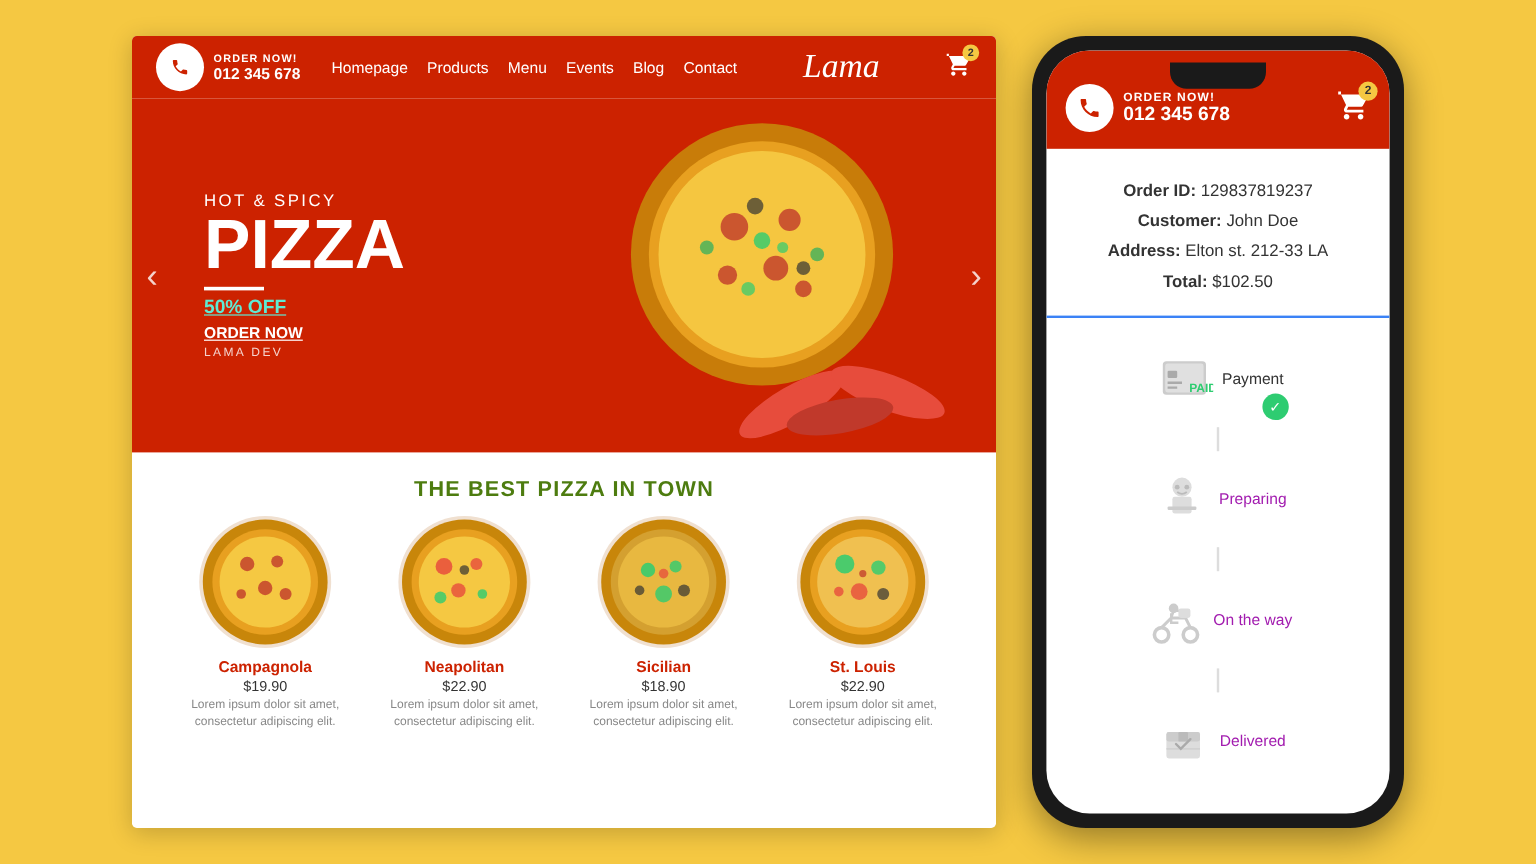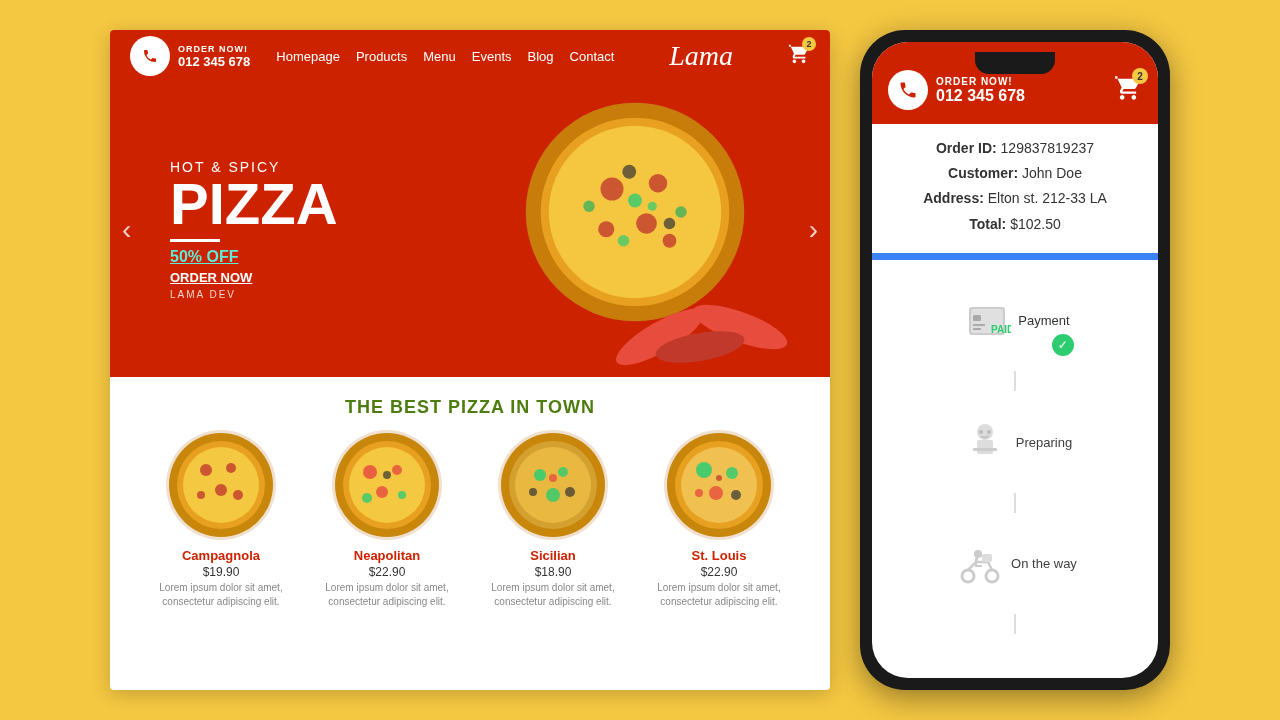--- a/index.html
+++ b/index.html
@@ -309,23 +309,23 @@
       height: 16px;
       font-size: 10px;
       display: flex;
       align-items: center;
       justify-content: center;
       font-weight: bold;
     }
 
     
     .order-info {
-      padding: 12px 20px 16px;
+      padding: 22px 20px 16px;
       text-align: center;
-      border-bottom: 7px solid #3b82f6;
+      border-bottom: 2px solid #3b82f6;
     }
     .order-info p {
       font-size: 14px;
       color: #333;
       line-height: 1.8;
     }
     .order-info strong {
       font-weight: 700;
     }
 
@@ -347,21 +347,21 @@
     }
     .status-icon-wrap {
       width: 54px;
       height: 54px;
       display: flex;
       align-items: center;
       justify-content: center;
     }
     .status-label {
       font-size: 13px;
-      color: #404040;
+      color: #a21caf;
       font-weight: 500;
     }
     .status-label.active {
       color: #333;
     }
     .status-check {
       width: 22px;
       height: 22px;
       background: #2ecc71;
       border-radius: 50%;
@@ -635,17 +635,31 @@
 
             <circle cx="22" cy="12" r="4" fill="#ccc"></circle>
             <path d="M20 16 L20 24 L26 24" stroke="#ccc" stroke-width="2" fill="none"></path>
           </svg>
         </div>
         <span class="status-label">On the way</span>
       </div>
 
       <div class="status-connector"></div>
 
+      <div class="status-item">
+        <div class="status-icon-wrap">
+          <svg width="44" height="44" viewBox="0 0 44 44">
+
+            <rect x="8" y="14" width="28" height="22" rx="2" fill="#ddd"></rect>
+            <rect x="8" y="14" width="28" height="8" rx="2" fill="#ccc"></rect>
+            <rect x="18" y="14" width="8" height="8" rx="1" fill="#bbb"></rect>
+            <line x1="8" y1="28" x2="36" y2="28" stroke="#ccc" stroke-width="1"></line>
+
+            <path d="M16 24 L20 28 L28 20" stroke="#aaa" stroke-width="2" fill="none" stroke-linecap="round"></path>
+          </svg>
+        </div>
+        <span class="status-label">Delivered</span>
+      </div>
 
     </div>
 
   </div>
 </div>
 
 </body></html>

